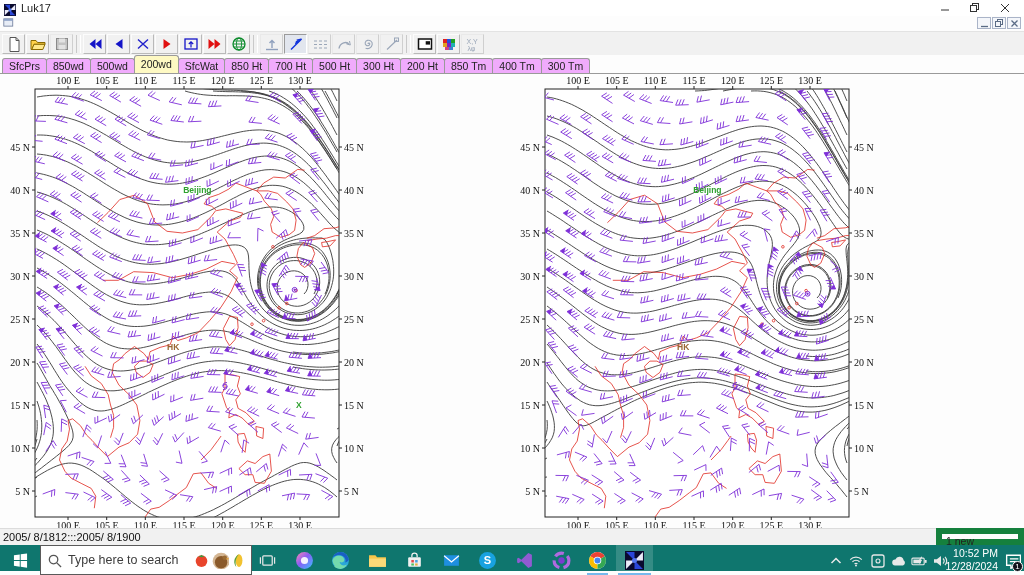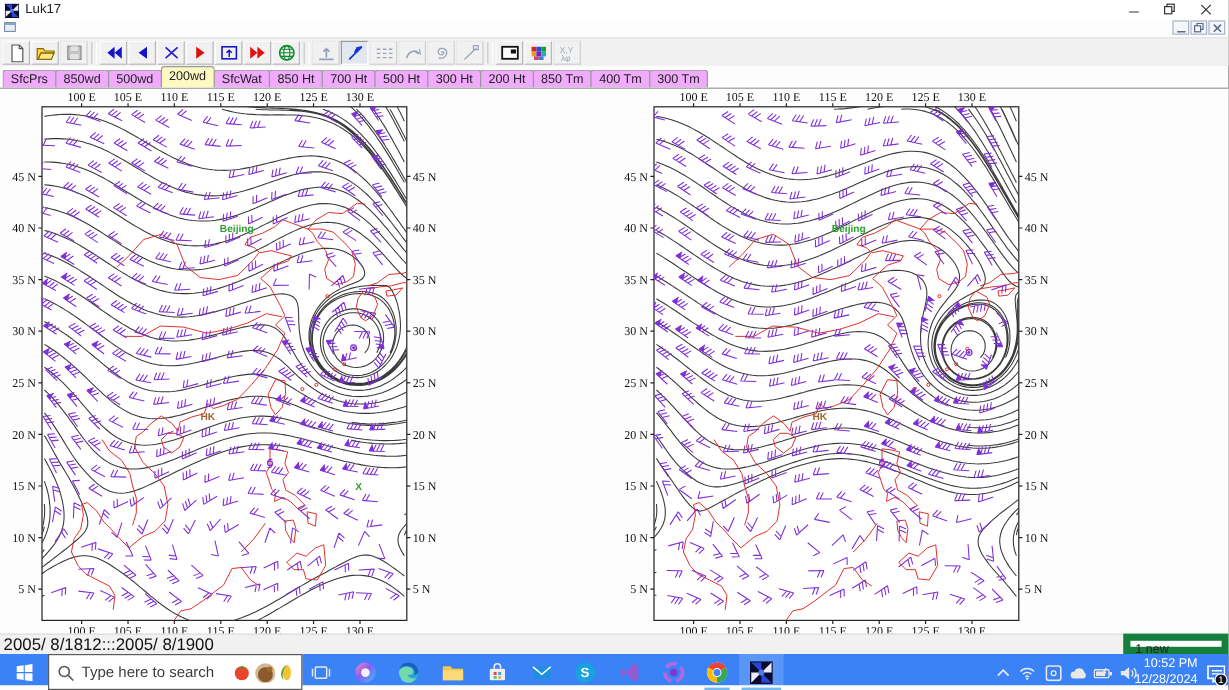--- a/index.html
+++ b/index.html
@@ -24,25 +24,25 @@
   .tsep{width:5px;height:18px;border-left:1px solid #c9c9c9;border-right:1px solid #fff;margin:0 2px;}
   .tabbar{position:absolute;left:2px;top:55px;width:1022px;height:18px;display:flex;align-items:flex-end;font-size:10.5px;}
   .tab{height:15px;line-height:14px;padding:0 6px;border:1px solid #9a9a9a;border-bottom:none;border-radius:3px 3px 0 0;background:#f0abfc;margin-right:-1px;color:#222;}
   .tab.active{height:18px;line-height:17px;background:#fef9c3;position:relative;z-index:2;}
   .content{position:absolute;left:0;top:73px;width:100%;height:455px;background:#fdfdfd;border-top:1px solid #9a9a9a;}
   .panel{position:absolute;top:3px;}
   .panel.left{left:8px;} .panel.right{left:518px;}
   .ax{font:10px "Liberation Serif",serif;fill:#111;}
   .citylbl{font:bold 8.5px "Liberation Sans",sans-serif;}
   
-  .statusbar{position:absolute;left:0;top:528px;width:100%;height:17px;background:#f1f1f1;border-top:1px solid #dcdcdc;font-size:14px;line-height:16px;}
+  .statusbar{position:absolute;left:0;top:528px;width:100%;height:17px;background:#f1f1f1;border-top:1px solid #dcdcdc;font-size:11px;line-height:16px;}
   .statusbar .stext{margin-left:3px;color:#111;}
   .notif-pop{position:absolute;right:0;top:528px;height:17px;width:88px;background:#fdfdfd;border:6px solid #15803d;font-size:10.5px;line-height:15px;padding-left:4px;color:#222;}
   
-  .taskbar{position:absolute;left:0;top:545px;width:100%;height:26px;background:#3b82f6;}
+  .taskbar{position:absolute;left:0;top:545px;width:100%;height:26px;background:#0f766e;}
   .start{position:absolute;left:0;top:0;width:40px;height:30px;display:flex;align-items:center;justify-content:center;}
   .searchbox{position:absolute;left:40px;top:0;width:212px;height:30px;background:#fff;display:flex;align-items:center;border:1px solid #5a5a5a;}
   .searchbox .stext2{font-size:12.5px;color:#3c3c3c;margin-left:6px;flex:1;}
   .searchbox .doodle{display:flex;gap:1px;margin-right:4px;}
   .appcell{position:absolute;top:0;width:37px;height:30px;display:flex;align-items:center;justify-content:center;}
   .appcell.active{background:rgba(255,255,255,0.16);}
   .runline{position:absolute;bottom:0;height:2px;background:#76b9ed;}
   .weather{position:absolute;left:693px;top:0;height:30px;display:flex;align-items:center;color:#fff;font-size:12px;gap:6px;}
   .tray{position:absolute;left:826px;top:0;height:30px;display:flex;align-items:center;gap:3px;}
   .tray .ticon{width:18px;height:18px;display:flex;align-items:center;justify-content:center;}

